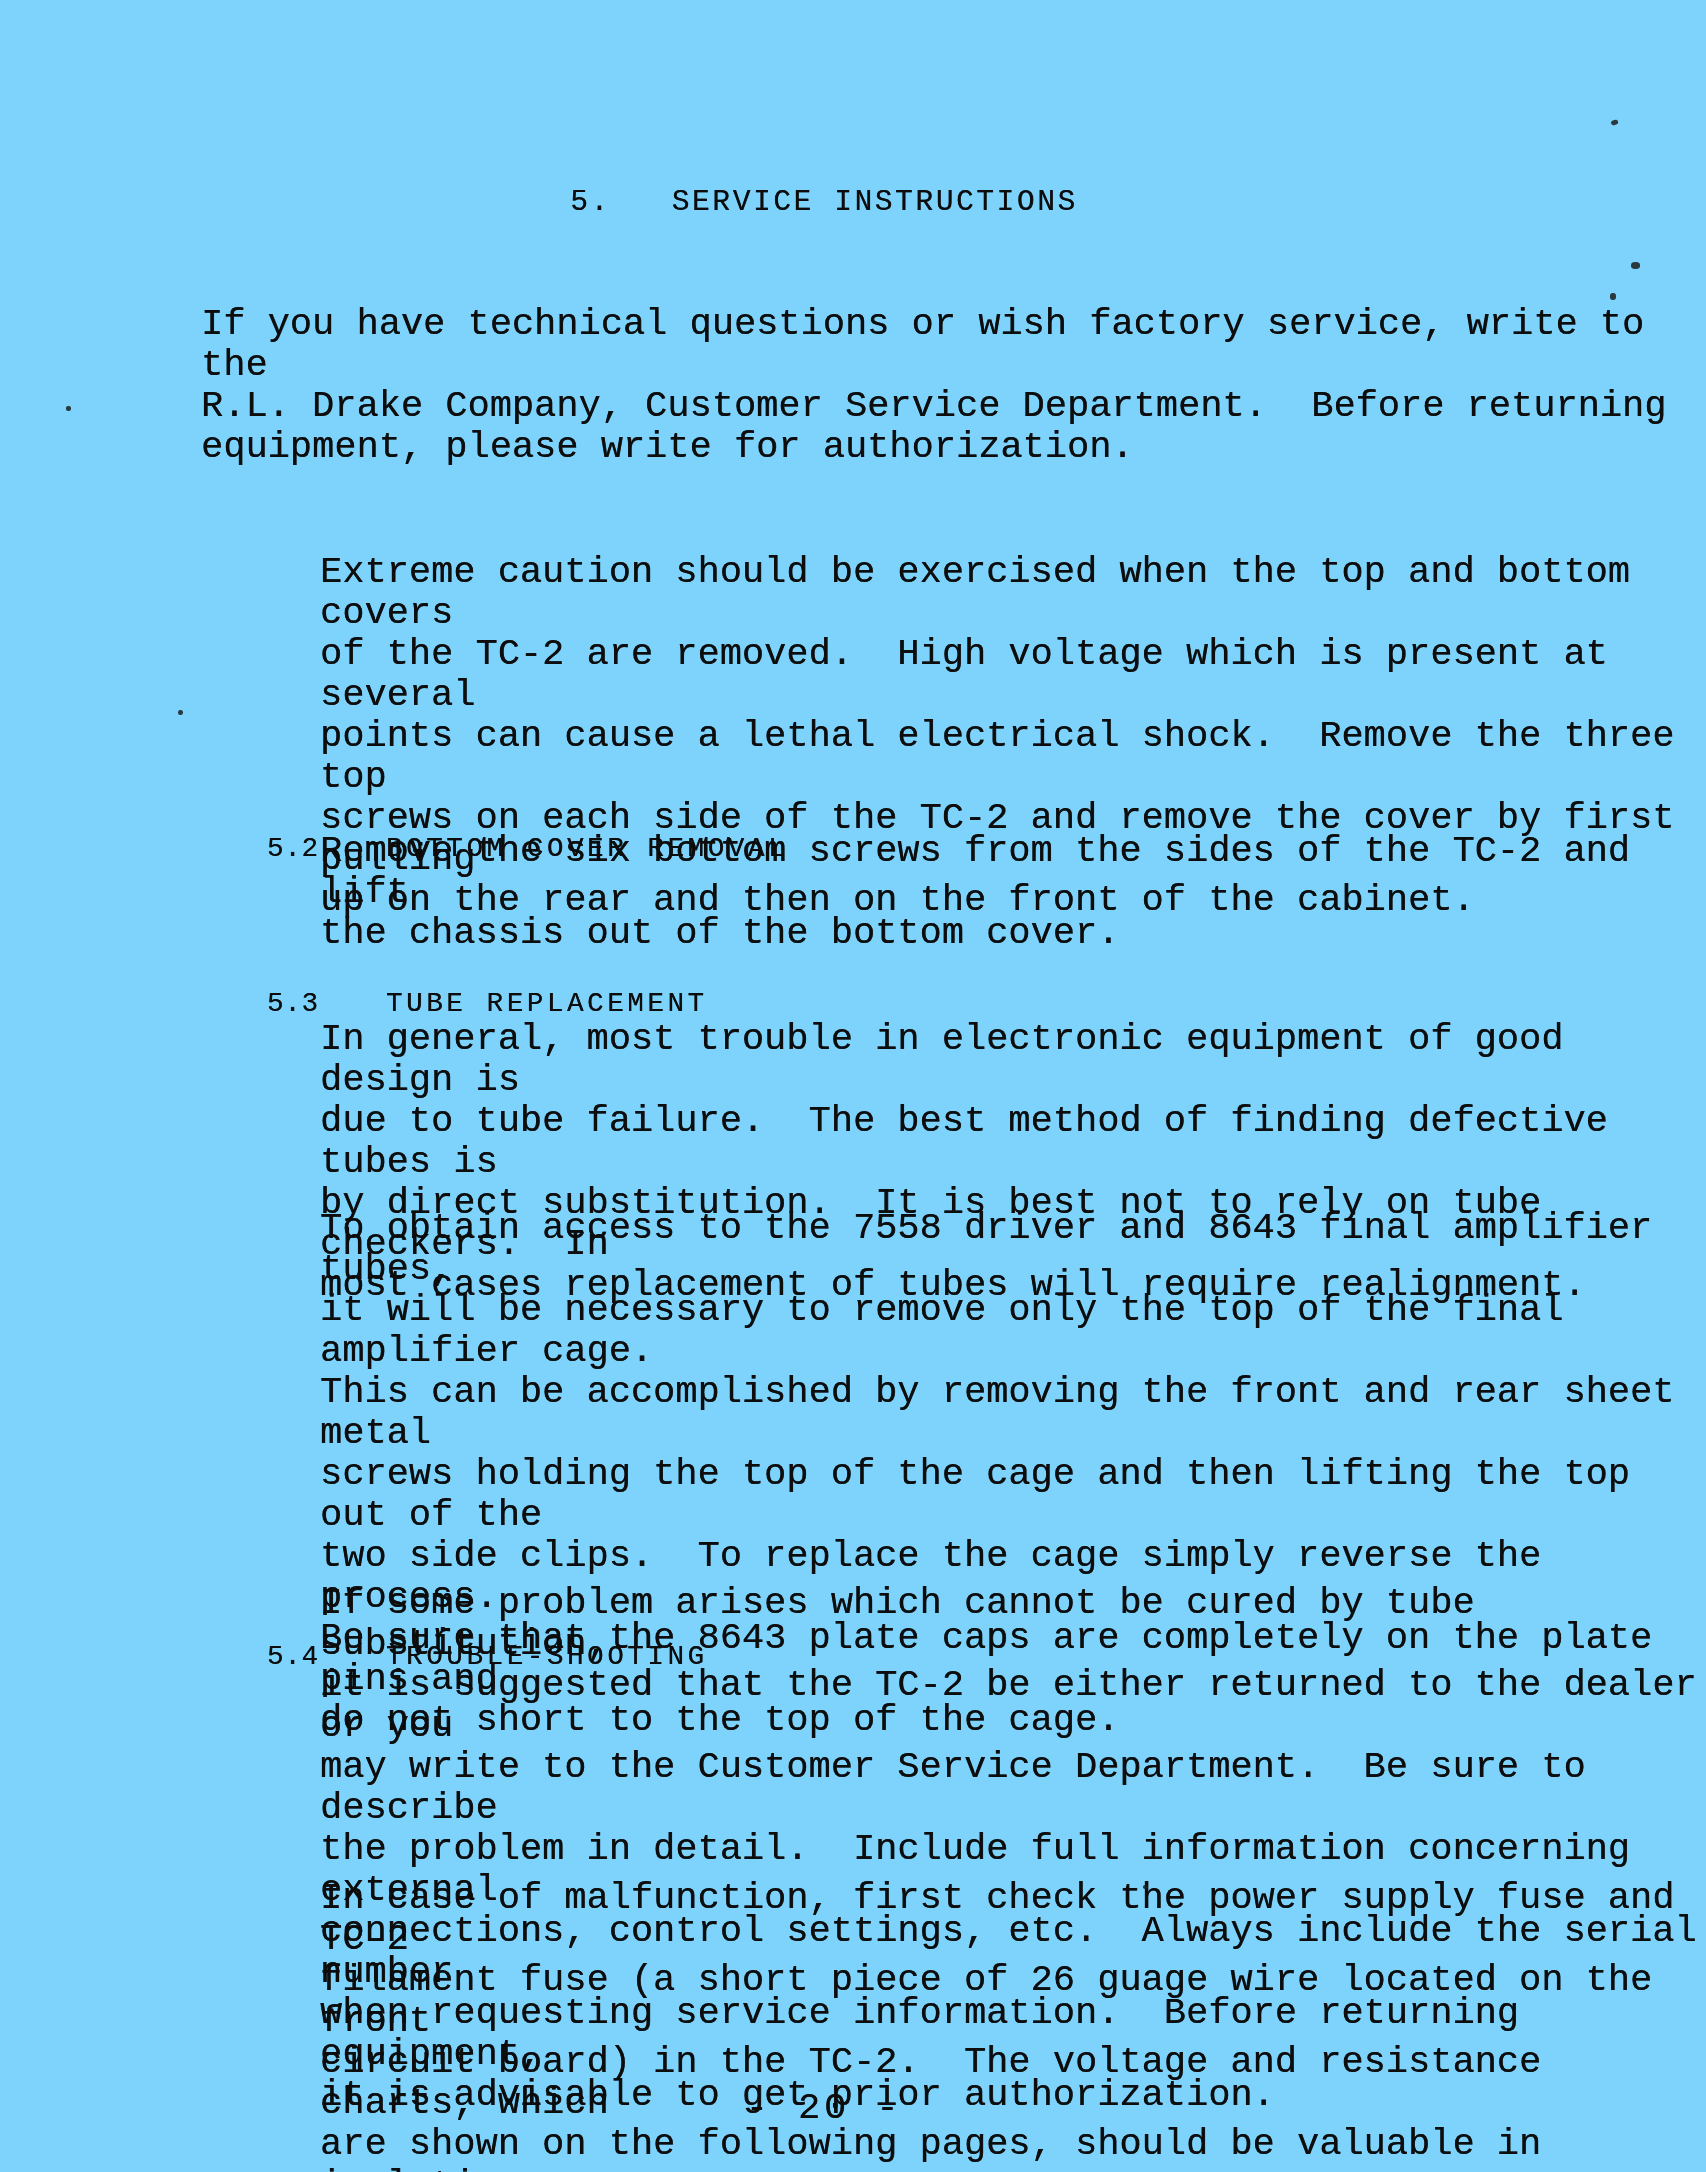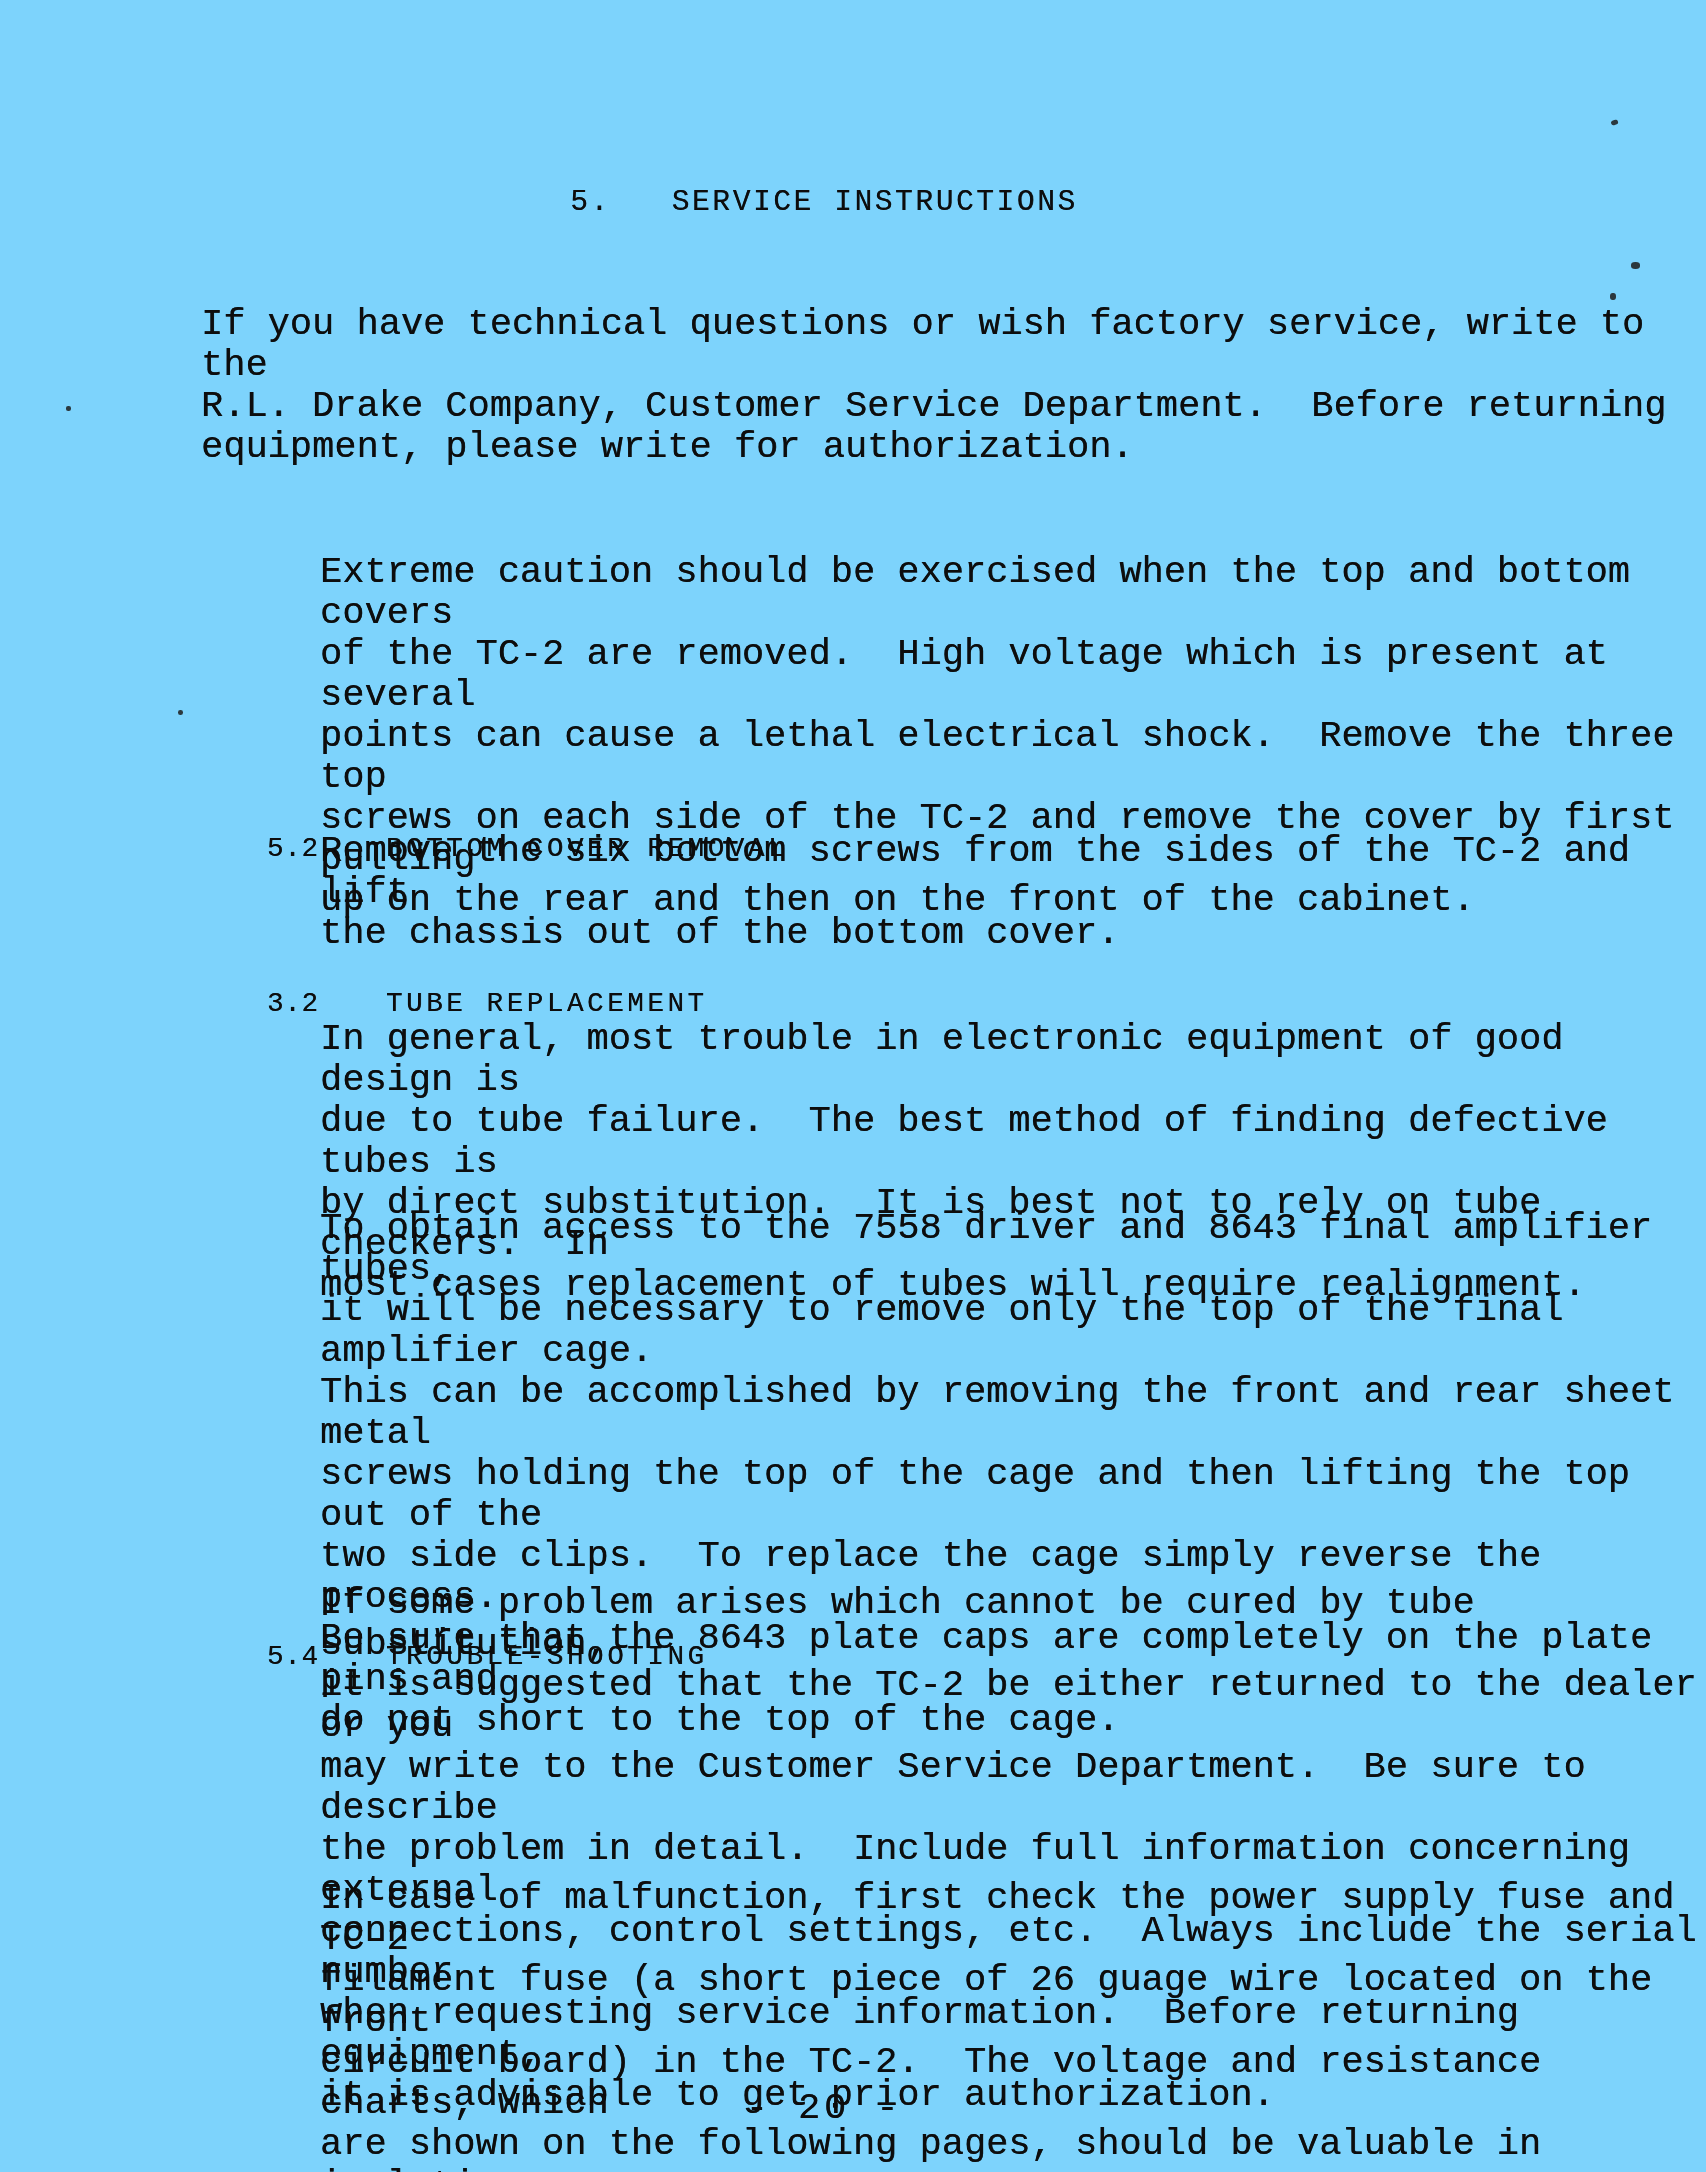--- a/index.html
+++ b/index.html
@@ -90,21 +90,21 @@
 screws on each side of the TC-2 and remove the cover by first pulling
 up on the rear and then on the front of the cabinet.</p>
 
   <div class="sec-head h52">
     <span class="sec-num">5.2</span><span class="sec-title">BOTTOM COVER REMOVAL</span>
   </div>
   <p class="txt body-para s2p">Remove the six bottom screws from the sides of the TC-2 and lift
 the chassis out of the bottom cover.</p>
 
   <div class="sec-head h53">
-    <span class="sec-num">3.2</span><span class="sec-title">TUBE REPLACEMENT</span>
+    <span class="sec-num">5.3</span><span class="sec-title">TUBE REPLACEMENT</span>
   </div>
   <p class="txt body-para s3p1">In general, most trouble in electronic equipment of good design is
 due to tube failure.  The best method of finding defective tubes is
 by direct substitution.  It is best not to rely on tube checkers.  In
 most cases replacement of tubes will require realignment.</p>
   <p class="txt body-para s3p2">To obtain access to the 7558 driver and 8643 final amplifier tubes,
 it will be necessary to remove only the top of the final amplifier cage.
 This can be accomplished by removing the front and rear sheet metal
 screws holding the top of the cage and then lifting the top out of the
 two side clips.  To replace the cage simply reverse the process.

